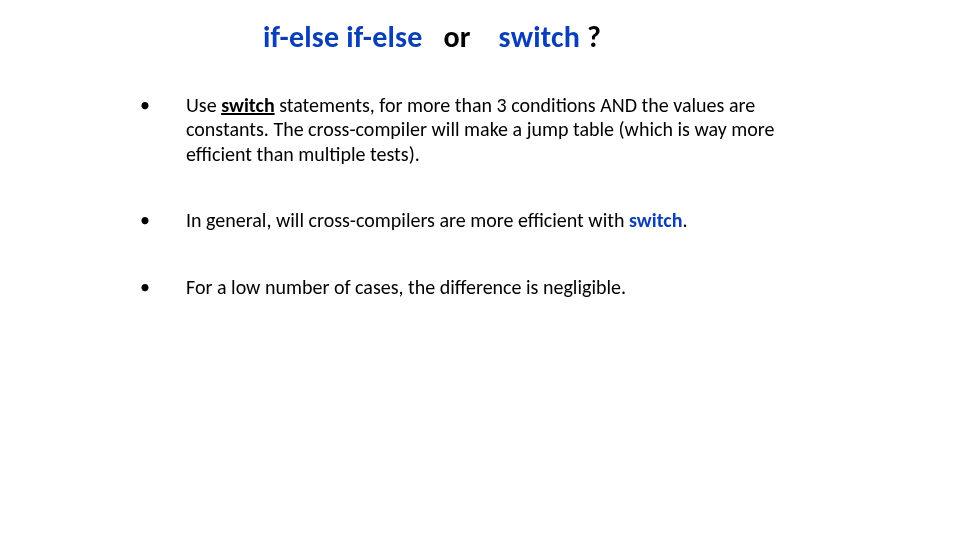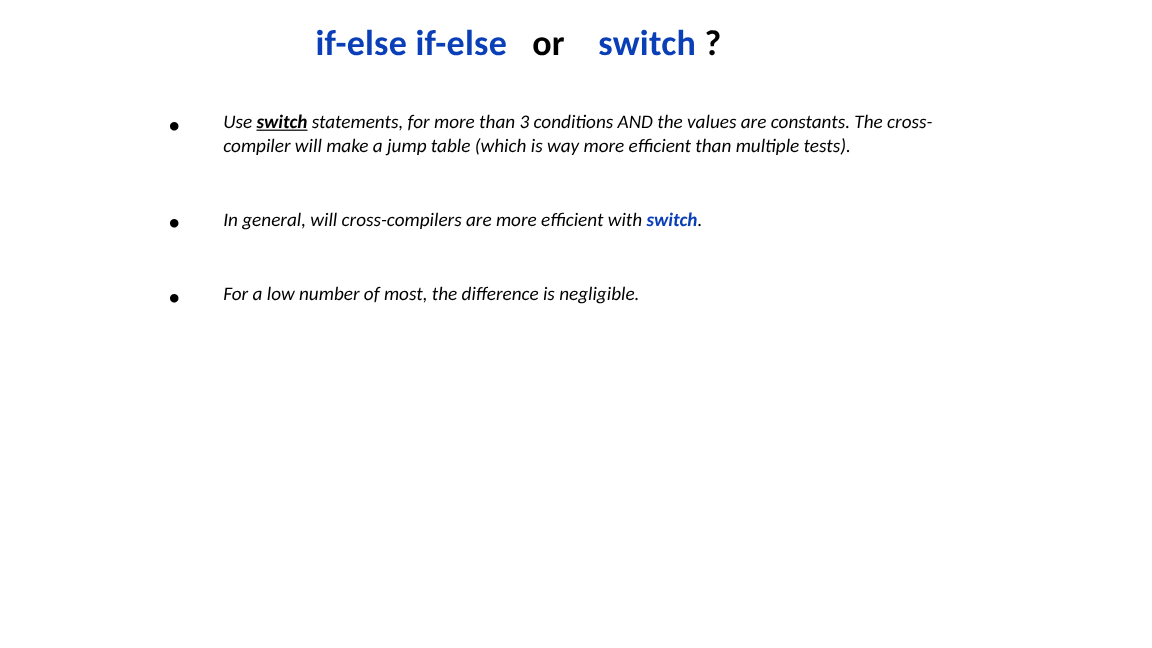--- a/index.html
+++ b/index.html
@@ -29,25 +29,24 @@
   .title .blue { color: #0b3fb8; }
   .title .black { color: #000; }
   ul.bullets {
     list-style: none;
     margin: 0;
     padding: 0 0 0 80px;
   }
   ul.bullets > li {
     position: relative;
     padding-left: 46px;
-    font-size: 16px;
+    font-size: 20px;
     line-height: 1.22;
     margin-bottom: 42px;
     color: #000;
-    font-style: italic;
   }
   ul.bullets > li::before {
     content: "•";
     position: absolute;
     left: 0;
     top: 0;
     font-size: 20px;
     color: #000;
   }
   ul.bullets > li:nth-child(3) { margin-bottom: 38px; }
@@ -69,18 +68,18 @@
       <span>Use </span><span class="bold u">switch</span><span> statements, for more than 3 conditions AND the values are constants.  The cross-compiler will make a jump table (which is way more efficient than multiple tests).</span>
     </li>
 
 
     <li>
       <span>In general, will cross-compilers are more efficient with </span><span class="blue bold">switch</span><span>.</span>
     </li>
 
 
     <li>
-      <span>For a low number of most, the difference is negligible.</span>
+      <span>For a low number of cases, the difference is negligible.</span>
     </li>
 
   </ul>
 
 </div>
 
 </body></html>

